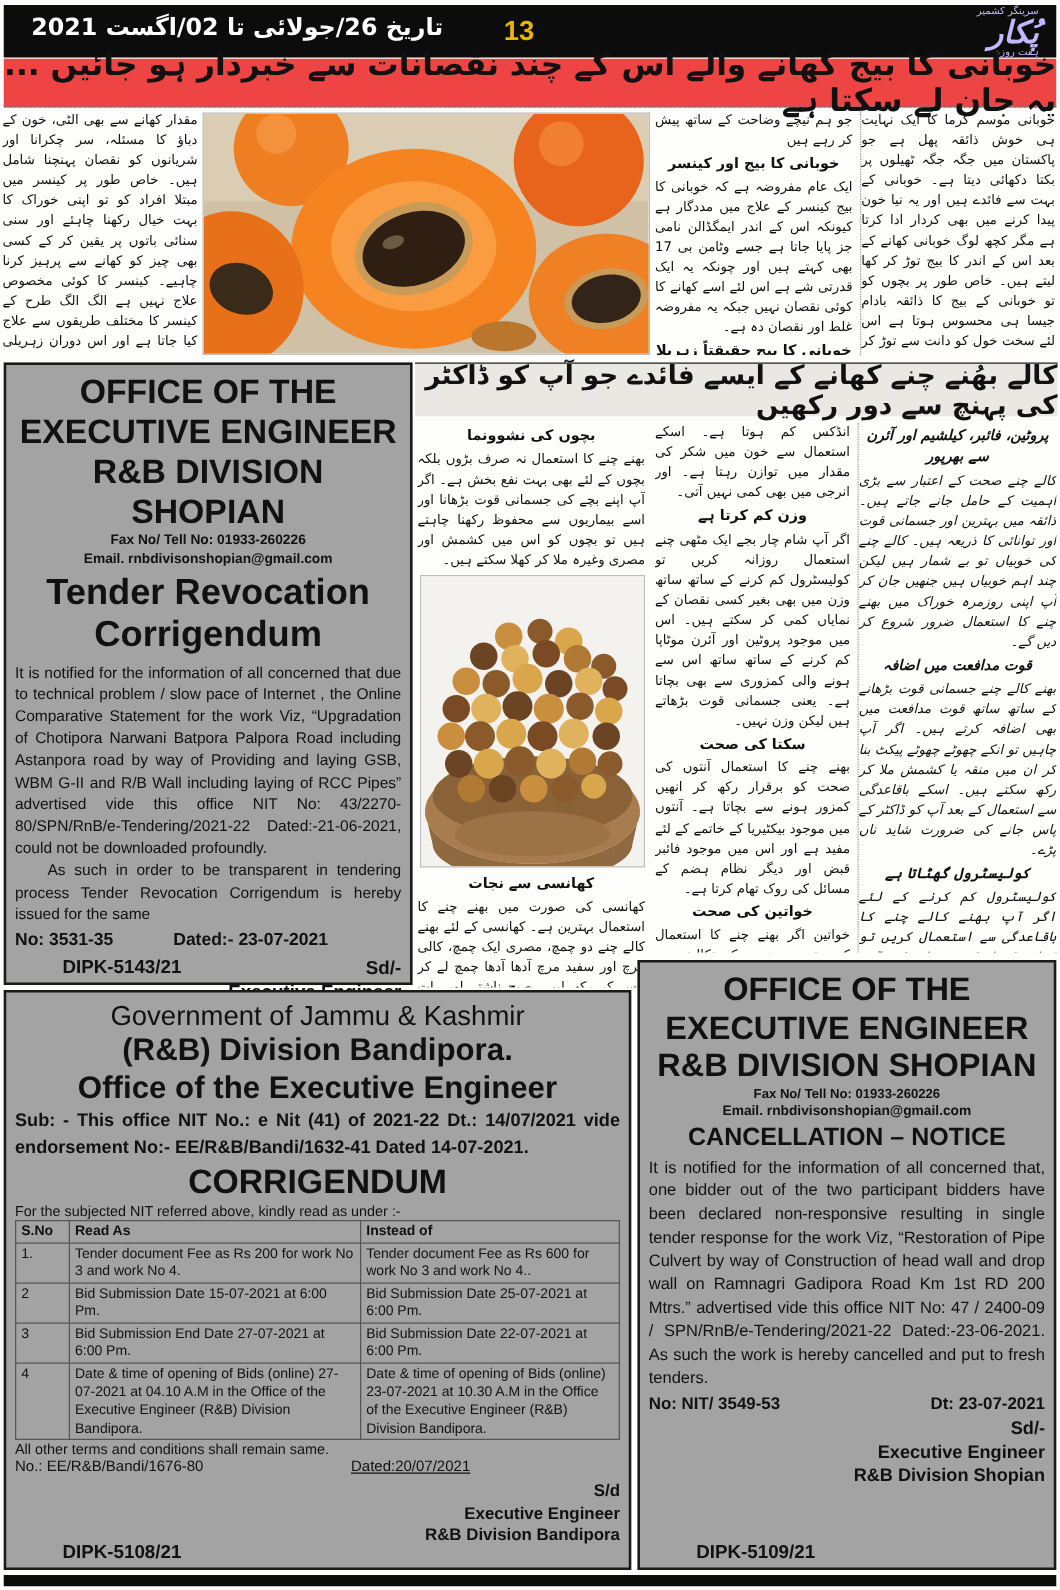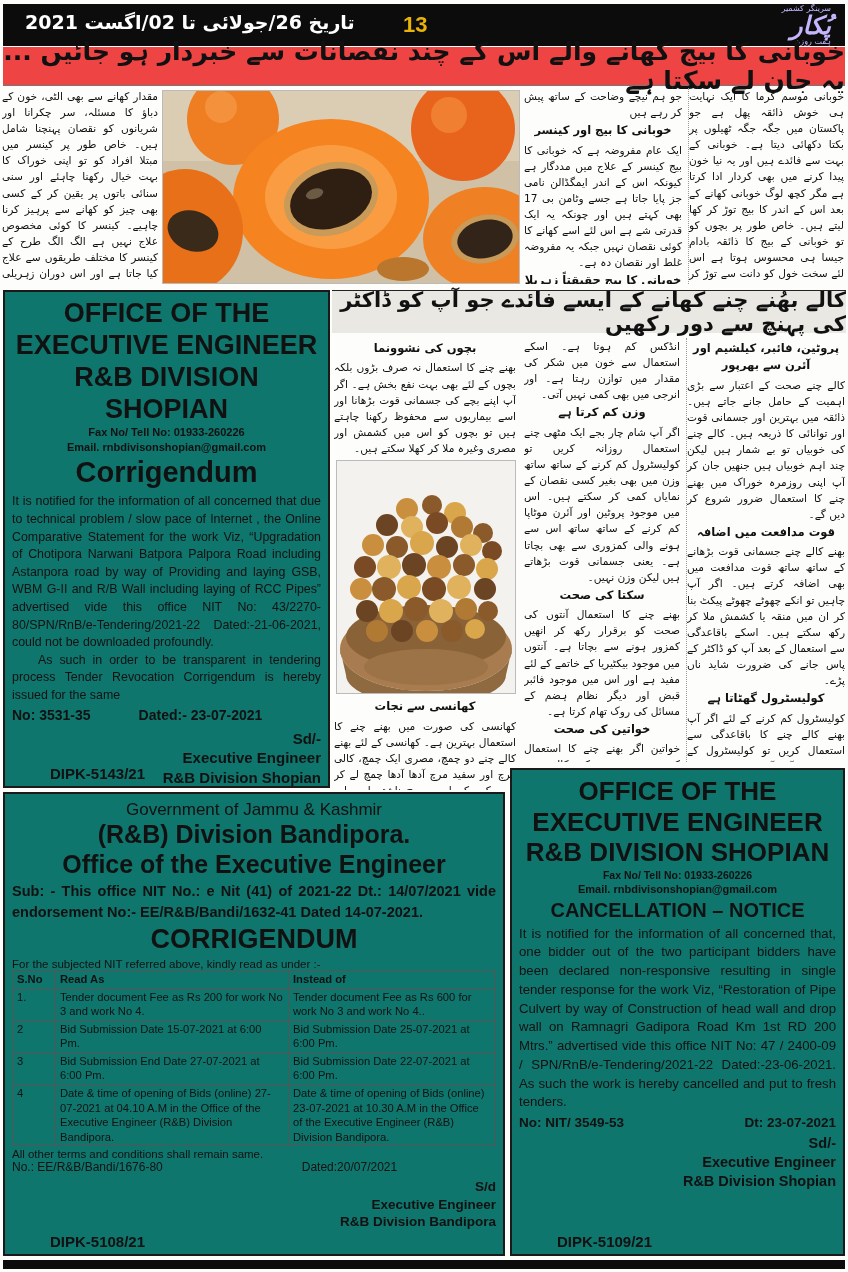--- a/index.html
+++ b/index.html
@@ -25,21 +25,21 @@
   .dotl{border-left:1px dotted #999;}
 
   .headline2{position:absolute;top:290px;left:332px;width:514px;height:42px;background:#e9e8e3;
              border-top:1px solid #222;display:flex;align-items:center;justify-content:center;}
   .headline2 span{font-size:21px;font-weight:bold;}
 
   
   .photo{position:absolute;overflow:hidden;border:1px solid #bbb;}
 
   
-  .notice{position:absolute;background:#0f766e;border:2px solid #1a1a1a;box-sizing:border-box;padding:6px 7px;}
+  .notice{position:absolute;background:#a3a3a3;border:2px solid #1a1a1a;box-sizing:border-box;padding:6px 7px;}
   .nt-center{text-align:center;}
   .nt-title{font-weight:bold;text-align:center;line-height:1.18;}
   .nt-small{font-weight:bold;text-align:center;font-size:11px;line-height:1.35;}
   .nt-body{text-align:justify;line-height:1.42;}
   .sigblock{text-align:right;font-weight:bold;line-height:1.3;}
   .dipk{position:absolute;left:7px;bottom:4px;font-weight:bold;font-size:15px;margin-left:38px;}
   .refrow{display:flex;font-weight:bold;}
 
   table.corr{border-collapse:collapse;width:100%;font-size:11.2px;line-height:1.3;}
   table.corr td,table.corr th{border:1px solid #555;padding:1px 4px;vertical-align:top;text-align:left;font-weight:normal;}
@@ -100,21 +100,21 @@
   </div>
 
   <div class="ucol urdu" style="top:88px;left:2px;width:156px;height:196px;">
     <span>مقدار کھانے سے بھی الٹی، خون کے دباؤ کا مسئلہ، سر چکرانا اور شریانوں کو نقصان پہنچنا شامل ہیں۔ خاص طور پر کینسر میں مبتلا افراد کو تو اپنی خوراک کا بہت خیال رکھنا چاہئے اور سنی سنائی باتوں پر یقین کر کے کسی بھی چیز کو کھانے سے پرہیز کرنا چاہیے۔ کینسر کا کوئی مخصوص علاج نہیں ہے الگ الگ طرح کے کینسر کا مختلف طریقوں سے علاج کیا جاتا ہے اور اس دوران زہریلی اشیاء کھانا یا بغیر ڈاکٹر کے مشورے سے کچھ کھانا خودکشی کے مترادف ہے۔ تاحال ایسی کوئی تحقیق سامنے نہیں آئی ہے جو کینسر میں خوبانی کے بیج کی افادیت کو واضح کرتی ہو۔</span>
   </div>
 
   <div class="headline2">
     <span class="urdu">کالے بھُنے چنے کھانے کے ایسے فائدے جو آپ کو ڈاکٹر کی پہنچ سے دور رکھیں</span>
   </div>
 
-  <div class="ucol urdu dotl" style="top:338px;left:686px;width:158px;height:424px;">
+  <div class="ucol urdu dotl" style="top:338px;left:686px;width:158px;height:424px;font-style:italic;">
     <span class="sect">پروٹین، فائبر، کیلشیم اور آئرن سے بھرپور</span>
     <span>کالے چنے صحت کے اعتبار سے بڑی اہمیت کے حامل جانے جاتے ہیں۔ ذائقہ میں بہترین اور جسمانی قوت اور توانائی کا ذریعہ ہیں۔ کالے چنے کی خوبیاں تو بے شمار ہیں لیکن چند اہم خوبیاں ہیں جنھیں جان کر آپ اپنی روزمرہ خوراک میں بھنے چنے کا استعمال ضرور شروع کر دیں گے۔</span>
     <span class="sect">قوت مدافعت میں اضافہ</span>
     <span>بھنے کالے چنے جسمانی قوت بڑھانے کے ساتھ ساتھ قوت مدافعت میں بھی اضافہ کرتے ہیں۔ اگر آپ چاہیں تو انکے چھوٹے چھوٹے پیکٹ بنا کر ان میں منقہ یا کشمش ملا کر رکھ سکتے ہیں۔ اسکے باقاعدگی سے استعمال کے بعد آپ کو ڈاکٹر کے پاس جانے کی ضرورت شاید ناں پڑے۔</span>
     <span class="sect">کولیسٹرول گھٹاتا ہے</span>
     <span>کولیسٹرول کم کرنے کے لئے اگر آپ بھنے کالے چنے کا باقاعدگی سے استعمال کریں تو کولیسٹرول کے مسئلے کو آپ آسانی سے حل کر سکتے ہیں۔ اس میں موجود غذائی اجزاء فطری انداز میں کولیسٹرول کو کنٹرول رکھتے ہیں۔</span>
     
     
   </div>
 
@@ -181,37 +181,38 @@
     <span class="sect">کھانسی سے نجات</span>
     <span>کھانسی کی صورت میں بھنے چنے کا استعمال بہترین ہے۔ کھانسی کے لئے بھنے کالے چنے دو چمچ، مصری ایک چمچ، کالی مرچ اور سفید مرچ آدھا آدھا چمچ لے کر پیس کر رکھ لیں۔ صبح ناشتے اور رات کھانے سے دو گھنٹے پہلے کھا لیں۔ کھانسی ٹھیک ہو جائے گی۔ انشاءاللہ</span>
   </div>
 
   <div class="notice" style="top:290px;left:3px;width:327px;height:498px;">
     <div class="nt-title" style="font-size:27px;">OFFICE OF THE</div>
     <div class="nt-title" style="font-size:27px;">EXECUTIVE ENGINEER</div>
     <div class="nt-title" style="font-size:27px;">R&amp;B DIVISION SHOPIAN</div>
     <div class="nt-small">Fax No/ Tell No: 01933-260226</div>
     <div class="nt-small">Email.  rnbdivisonshopian@gmail.com</div>
+    <div class="nt-title" style="font-size:29px;margin-top:2px;">Tender Revocation</div>
     <div class="nt-title" style="font-size:29px;margin-bottom:4px;">Corrigendum</div>
     <div class="nt-body" style="font-size:12.4px;"> It is notified for the information of all concerned that due to technical problem / slow pace of Internet , the Online Comparative Statement for the work Viz, “Upgradation of Chotipora Narwani Batpora Palpora Road including Astanpora road by way of Providing and laying GSB, WBM G-II and R/B Wall including laying of RCC Pipes” advertised vide this office NIT No: 43/2270-80/SPN/RnB/e-Tendering/2021-22 Dated:-21-06-2021, could not be downloaded profoundly.</div>
     <div class="nt-body" style="font-size:12.4px;text-indent:26px;">As such in order to be transparent in tendering process Tender Revocation Corrigendum is hereby issued for the same</div>
     <div class="refrow" style="font-size:14px;margin-top:2px;">
       <span>No: 3531-35</span>
       <span style="margin-left:48px;">Dated:- 23-07-2021</span>
     </div>
     <div class="sigblock" style="font-size:15px;margin-top:6px;">
       <div>Sd/-</div>
       <div>Executive Engineer</div>
       <div>R&amp;B Division Shopian</div>
     </div>
     <div class="dipk">DIPK-5143/21</div>
   </div>
 
   <div class="notice" style="top:792px;left:3px;width:502px;height:464px;">
-    <div class="nt-center" style="font-size:17px;">Government of Jammu &amp; Kashmir</div>
+    <div class="nt-center" style="font-size:22px;">Government of Jammu &amp; Kashmir</div>
     <div class="nt-title" style="font-size:25px;">(R&amp;B) Division Bandipora.</div>
     <div class="nt-title" style="font-size:25px;">Office of the Executive Engineer</div>
     <div class="nt-body" style="font-size:14.5px;font-weight:bold;margin-top:2px;">Sub: - This office NIT No.: e Nit (41) of 2021-22 Dt.: 14/07/2021 vide endorsement No:- EE/R&amp;B/Bandi/1632-41 Dated 14-07-2021.</div>
     <div class="nt-title" style="font-size:27px;margin:2px 0;">CORRIGENDUM</div>
     <div style="font-size:11.5px;">For the subjected NIT referred above, kindly read as  under :-</div>
     <table class="corr">
       <tbody>
           <tr>
         <th style="width:34px;">S.No</th>
         <th style="width:224px;">Read As</th>
@@ -233,23 +234,23 @@
         <td>Bid Submission Date 22-07-2021 at 6:00 Pm.</td>
       </tr>
       <tr>
         <td>4</td>
         <td>Date &amp; time of opening of Bids (online) 27-07-2021 at 04.10 A.M in the Office of the Executive Engineer (R&amp;B) Division Bandipora.</td>
         <td>Date &amp; time of opening of Bids (online) 23-07-2021 at 10.30 A.M in the Office of the Executive Engineer (R&amp;B) Division Bandipora.</td>
       </tr>
     </tbody>
       </table>
     <div style="font-size:11.5px;margin-top:2px;">All other terms and conditions shall remain same.</div>
-    <div class="refrow" style="font-size:12px;font-weight:normal;gap:45px;">
+    <div class="refrow" style="font-size:12px;font-weight:normal;">
       <span>No.: EE/R&amp;B/Bandi/1676-80</span>
-      <span style="margin-left:94px;">Dated:20/07/2021</span>
+      <span style="margin-left:118px;text-decoration:underline;">Dated:20/07/2021</span>
     </div>
     <div class="sigblock" style="font-size:13.5px;margin-top:4px;">
       <div>S/d</div>
       <div>Executive Engineer</div>
       <div>R&amp;B Division Bandipora</div>
     </div>
     <div class="dipk">DIPK-5108/21</div>
   </div>
 
   <div class="notice" style="top:768px;left:510px;width:335px;height:488px;">

